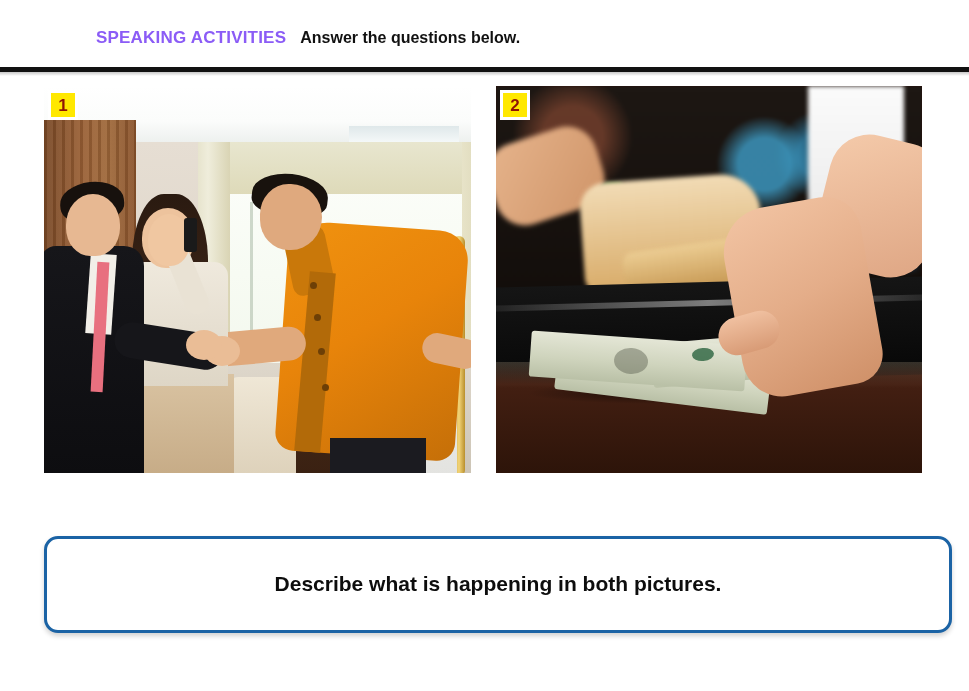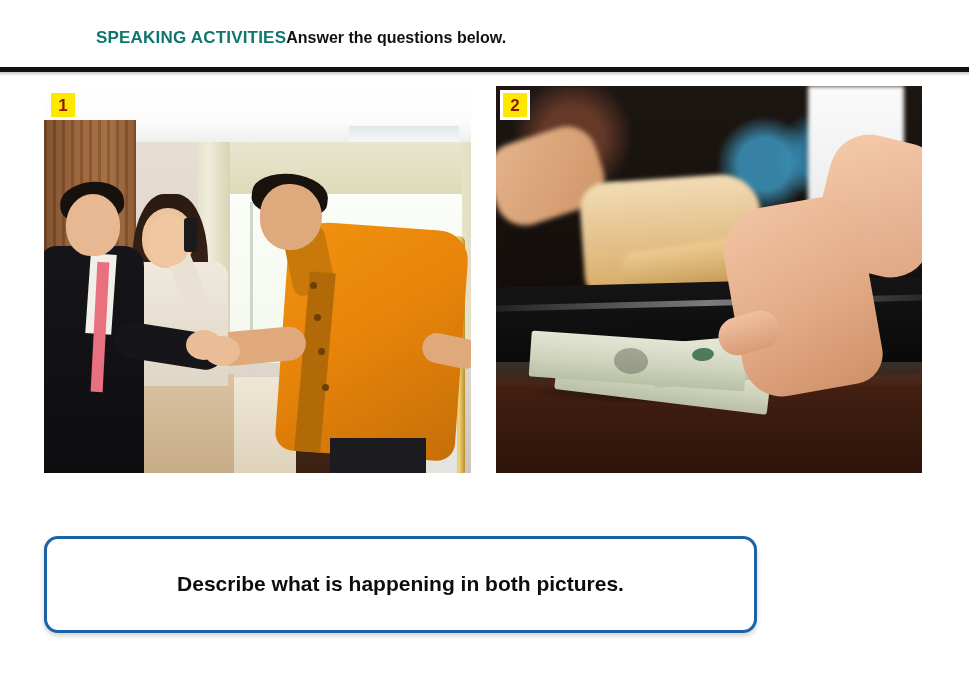--- a/index.html
+++ b/index.html
@@ -15,24 +15,25 @@
   .header {
     position: absolute; left: 0; top: 0; width: 969px; height: 68px;
     background: #ffffff;
   }
   .header-inner {
     position: absolute; left: 96px; top: 28px;
     display: flex; align-items: baseline; white-space: nowrap;
   }
   .hdr-title {
     font-size: 17px; font-weight: bold; letter-spacing: .2px;
-    color: #0f766e;
+    color: #8b5cf6;
   }
   .hdr-sub {
     font-size: 16px; font-weight: bold; color: #111111;
+    margin-left: 14px;
   }
 
   
   .rule {
     position: absolute; left: 0; top: 67px; width: 969px; height: 5px;
     background: #111111;
   }
   .rule-shadow {
     position: absolute; left: 0; top: 72px; width: 969px; height: 4px;
     background: linear-gradient(to bottom, rgba(0,0,0,.22), rgba(0,0,0,0));
@@ -307,21 +308,21 @@
     border-radius:40px; transform:rotate(14deg);
   }
   .p2-shadow{
     position:absolute; left:30px; top:296px; width:260px; height:22px;
     background:radial-gradient(ellipse at center, rgba(0,0,0,.55), rgba(0,0,0,0) 70%);
   }
 
   
   .qbox {
     position: absolute; left: 44px; top: 536px;
-    width: 713px; height: 97px;
+    width: 908px; height: 97px;
     background: #ffffff;
     border: 3px solid #1b63a5;
     border-radius: 14px;
     box-shadow: 0 3px 5px rgba(0,0,0,.18);
     display: flex; flex-direction: column;
     align-items: center; justify-content: center;
   }
   .qline {
     font-size: 21px; font-weight: bold; color: #0d0d0d;
     line-height: 1.43; text-align: center; white-space: nowrap;

